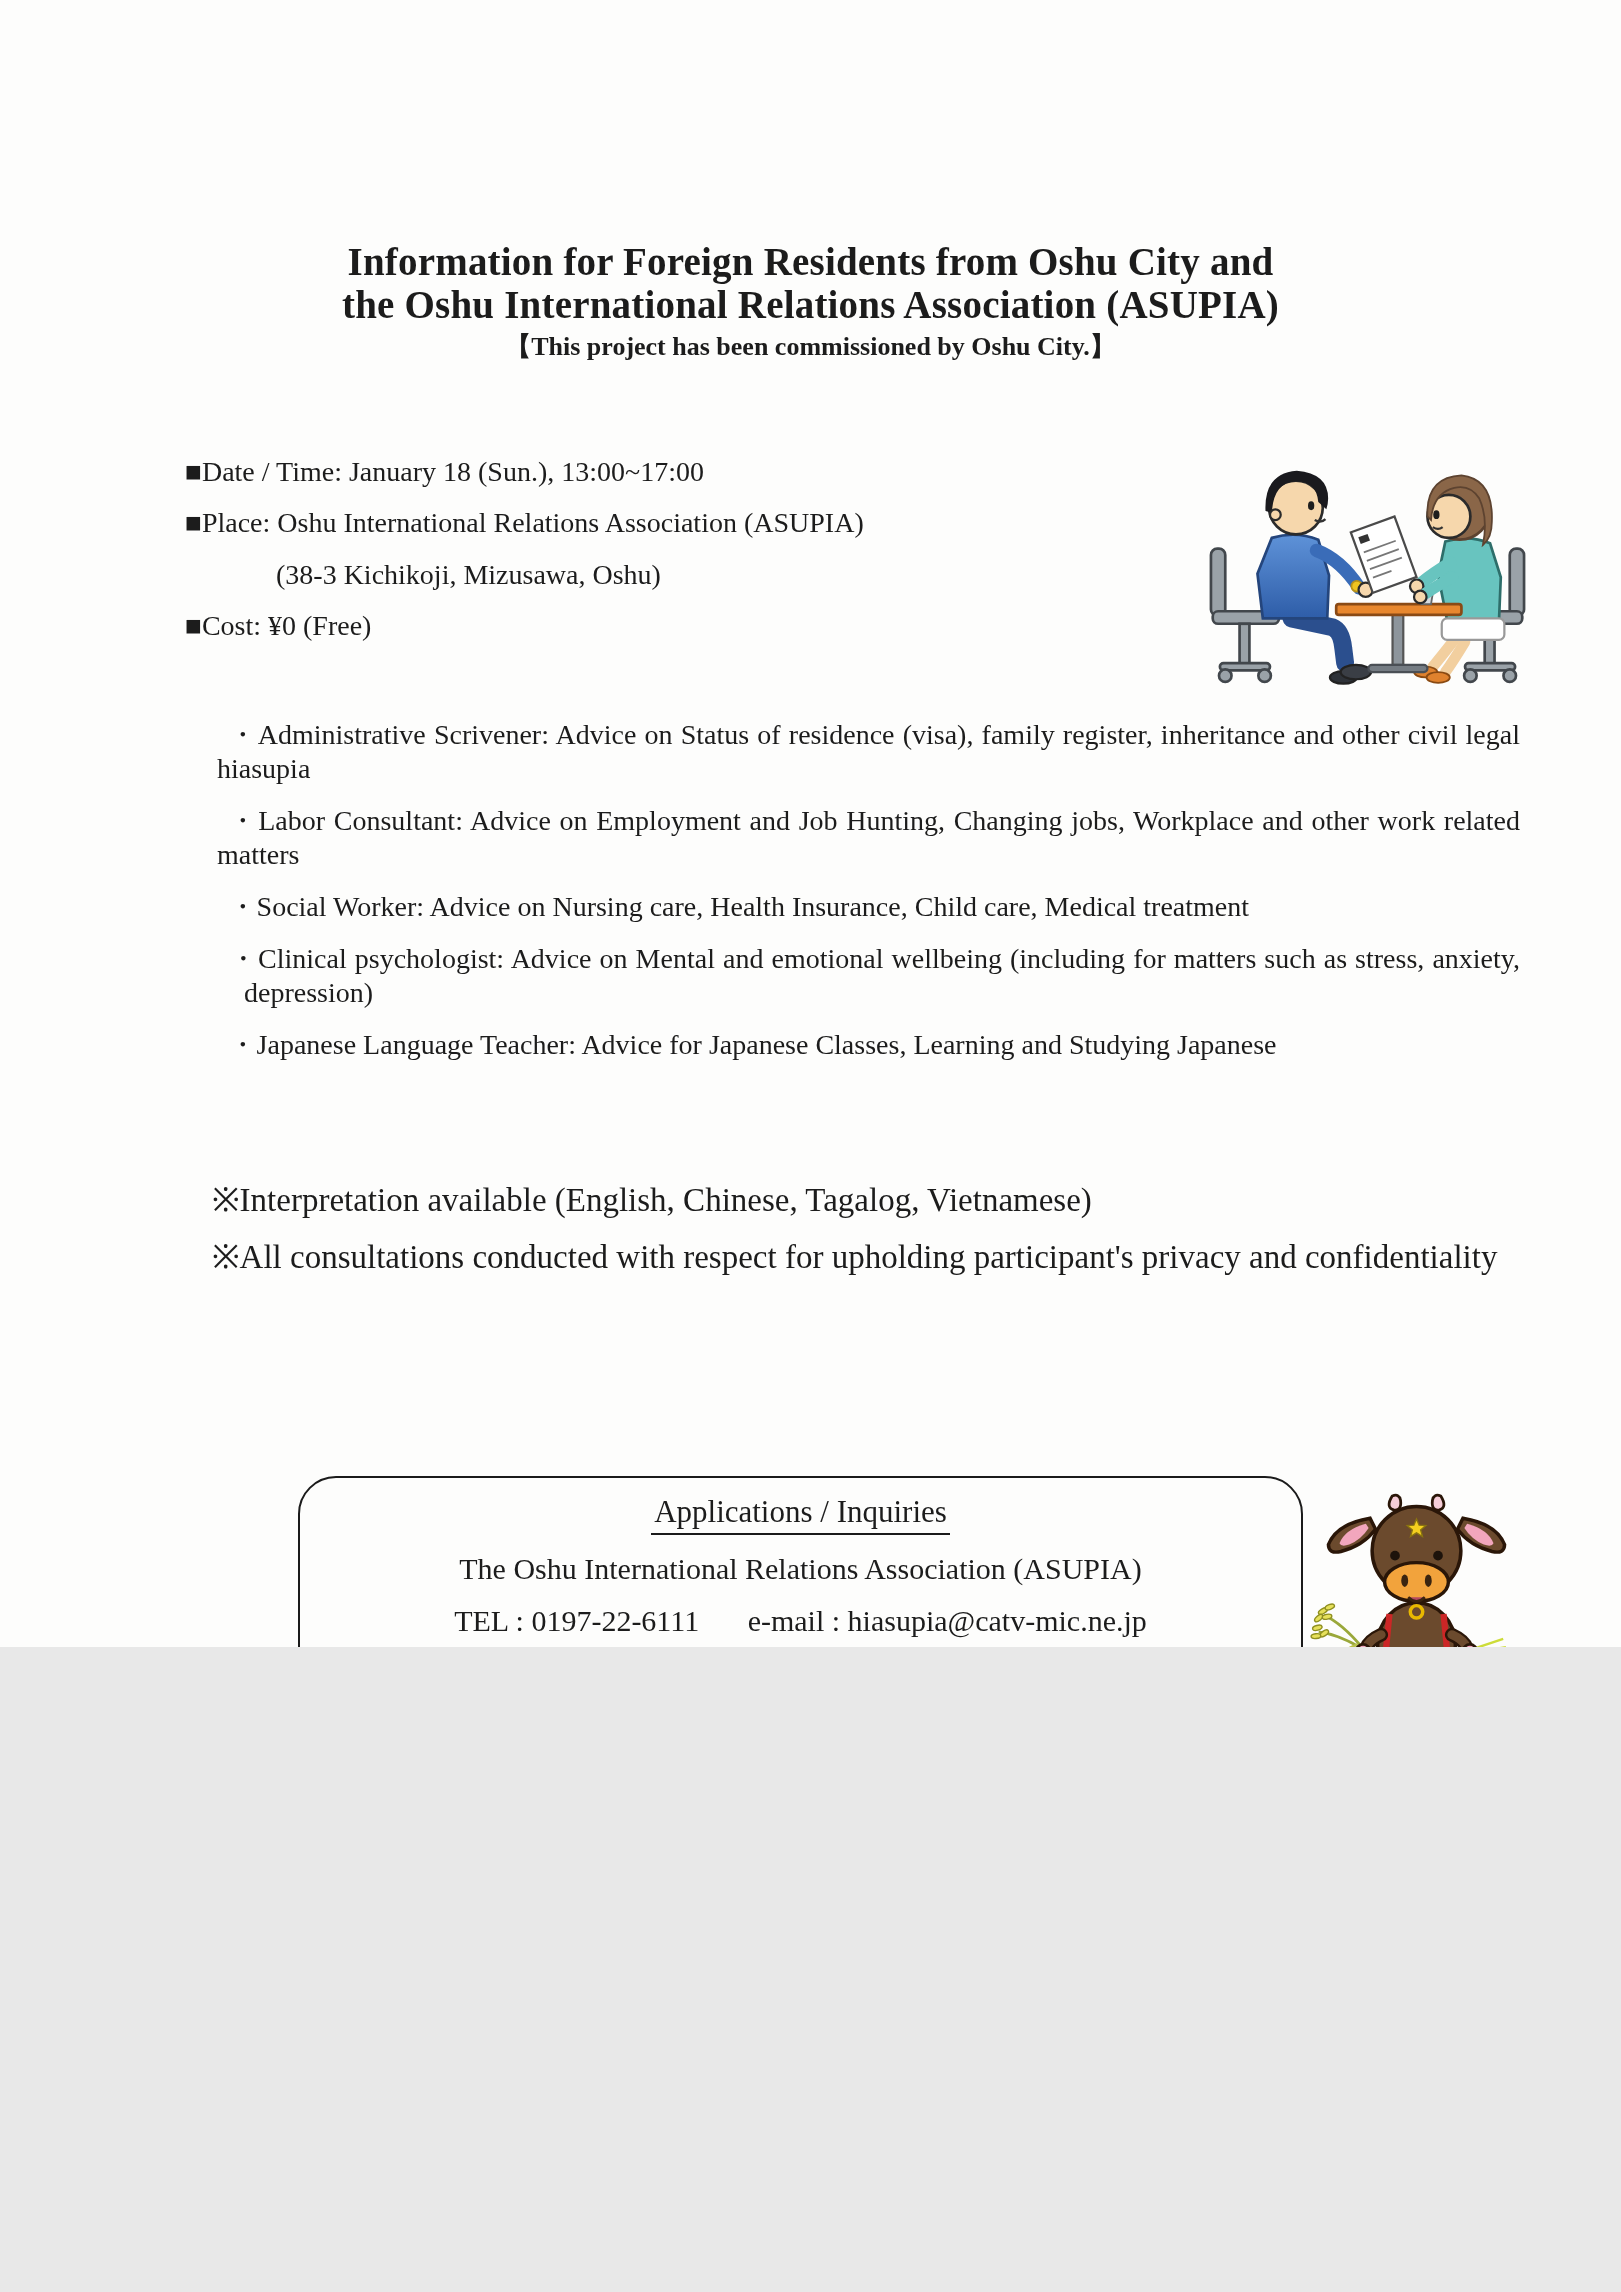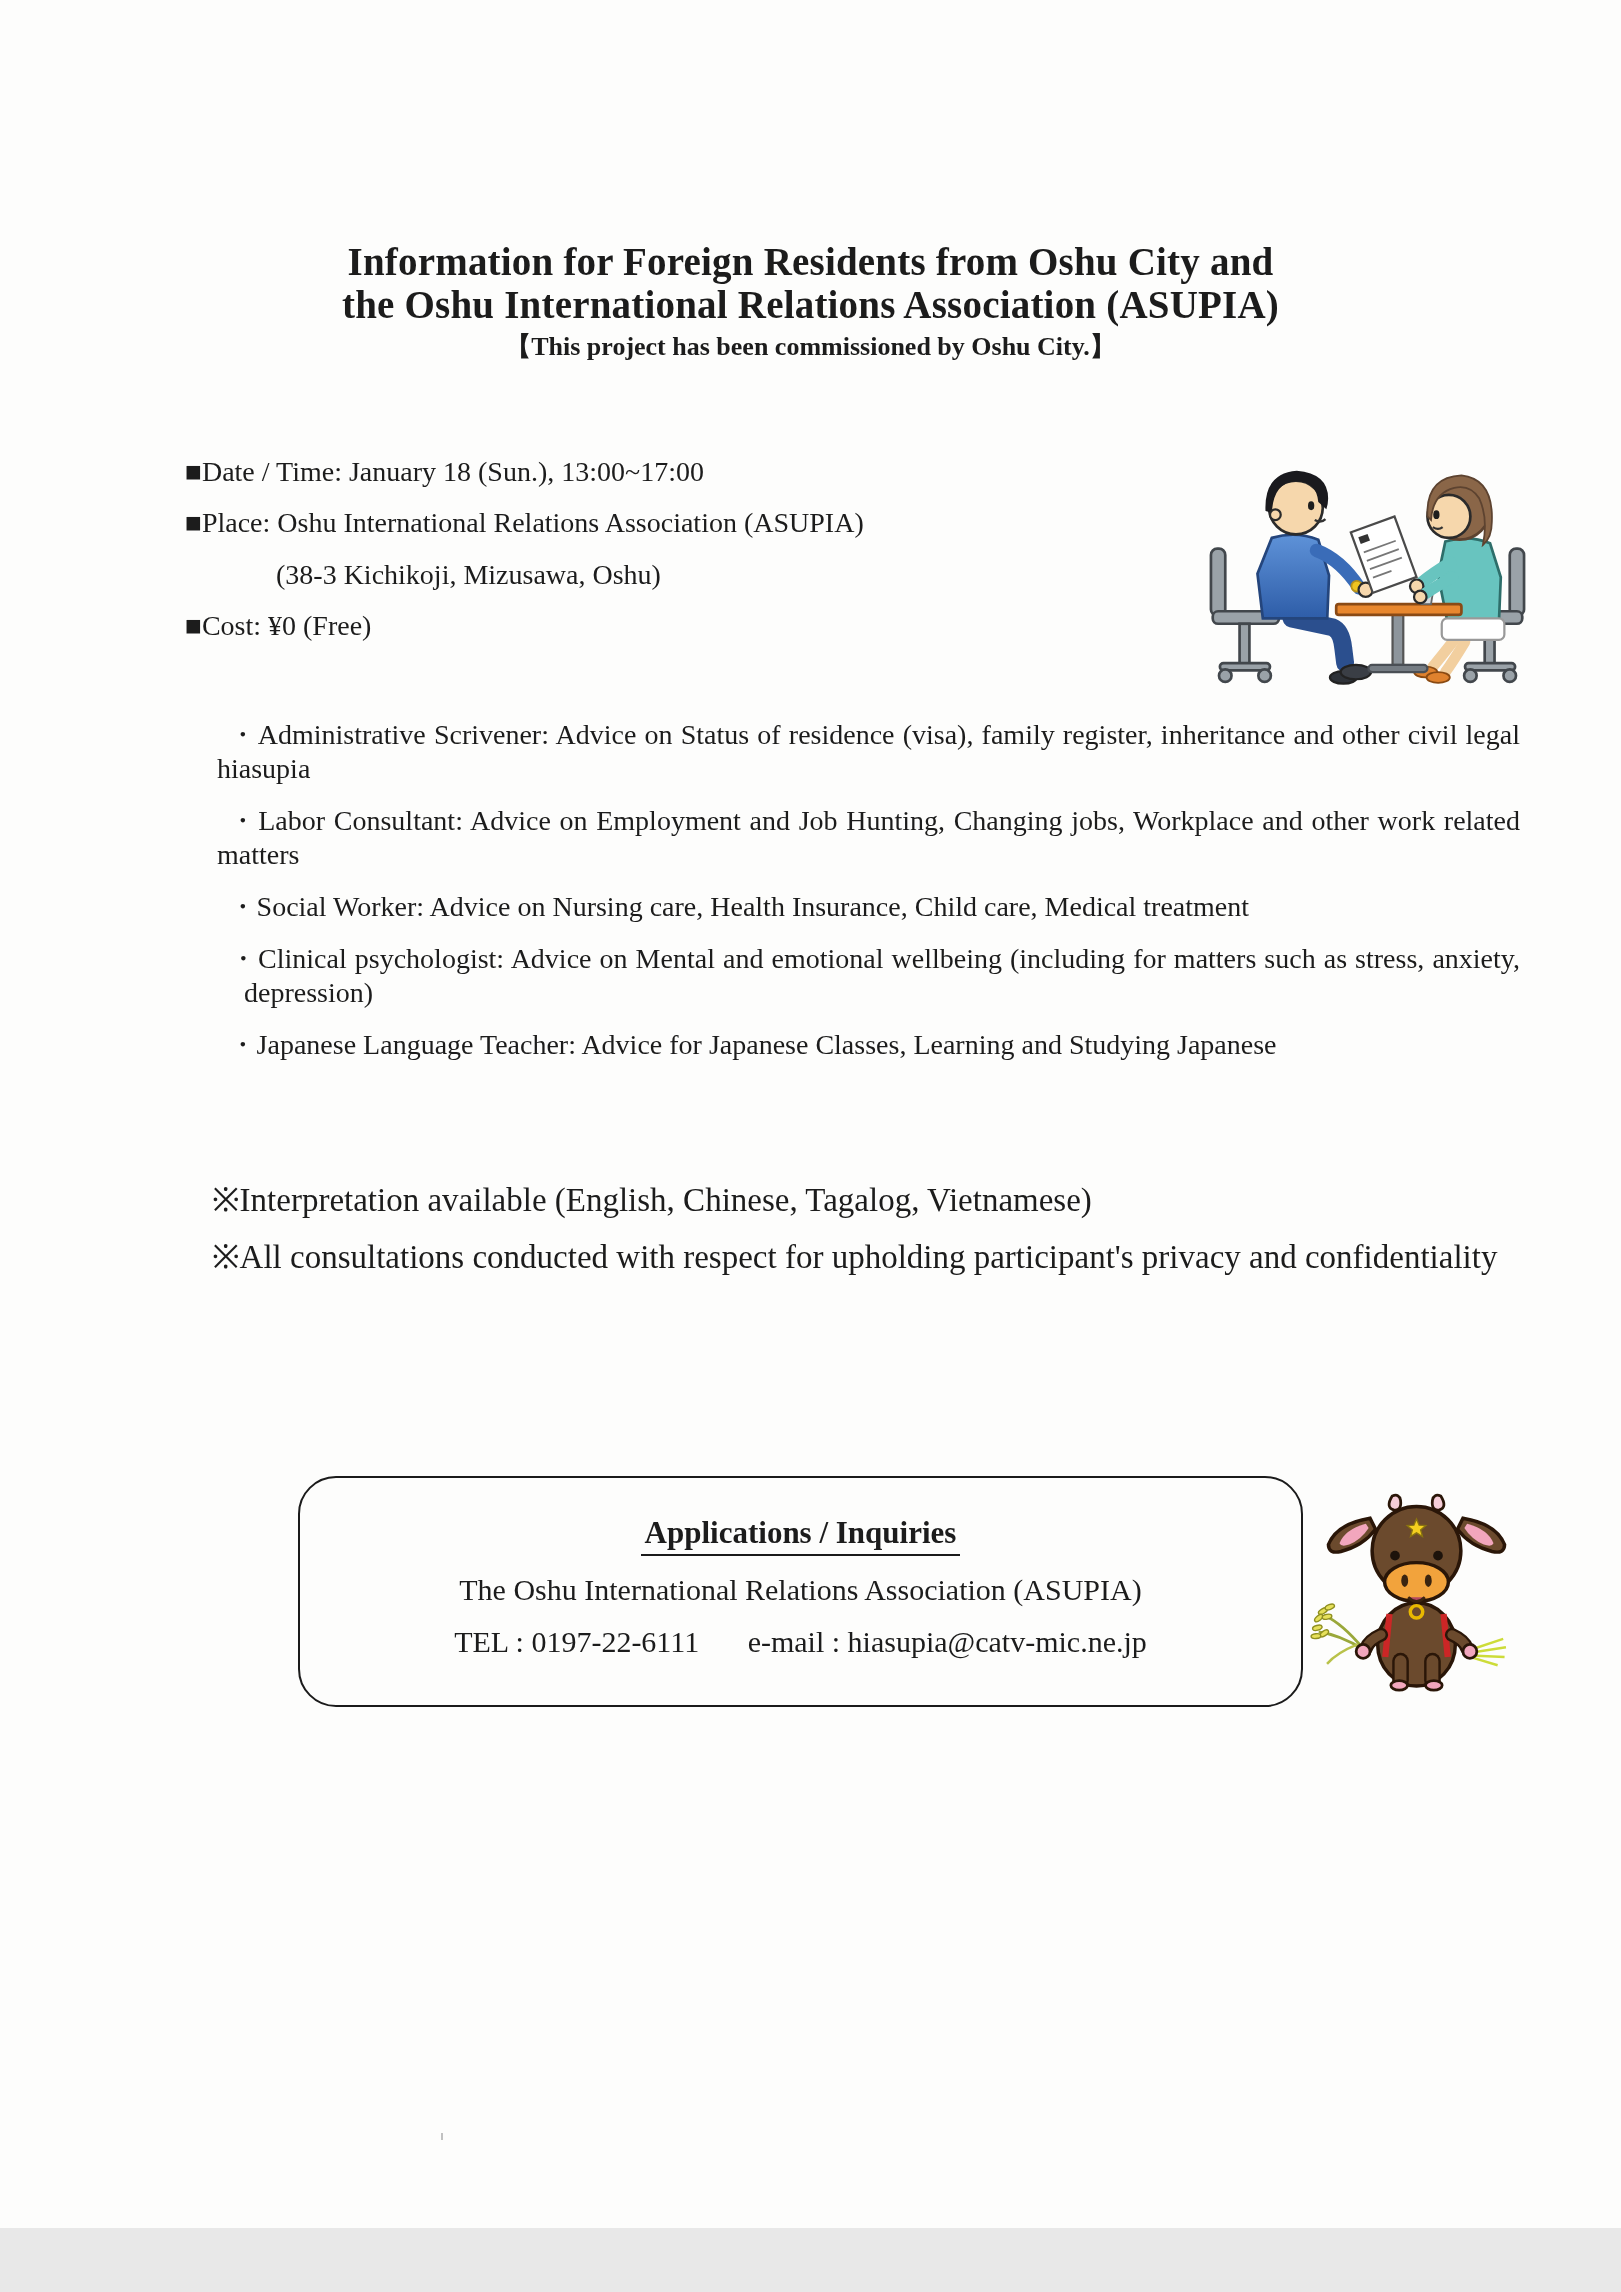--- a/index.html
+++ b/index.html
@@ -1,18 +1,18 @@
 <!DOCTYPE html>
 <html style="font-size:14.3px"><head>
 <meta charset="utf-8">
 <style>
   html,body{margin:0;padding:0;background:#e8e8e8;}
   .page{
     position:relative;
-    width:1621px;height:2228px;
+    width:1621px;height:1647px;
     background:#fdfdfc;
     font-family:"Liberation Serif","DejaVu Serif",serif;
     color:#1c1c1c;
     overflow:hidden;
   }
   
   .title-block{position:absolute;top:240px;left:0;width:100%;text-align:center;}
   .title-main{font-size:39px;font-weight:700;line-height:43px;letter-spacing:0.2px;margin:0;}
   .title-note{font-size:26px;font-weight:600;line-height:42px;margin:0;}
   
@@ -28,21 +28,21 @@
   .hang-indent{padding-left:27px;text-indent:-15px;}
   
   .notes{position:absolute;left:212px;top:1182px;font-size:33px;line-height:36px;}
   .note-line{margin:0 0 20.6px 0;white-space:nowrap;}
   
   .inquiry-box{
     position:absolute;left:298px;top:1476px;width:1001px;height:227px;
     border:2.7px solid #1b1b1b;border-radius:38px;background:#fdfdfc;
     text-align:center;
   }
-  .box-heading{display:inline-block;margin-top:37px;font-size:31px;font-weight:700;
+  .box-heading{display:inline-block;margin-top:16px;font-size:31px;font-weight:400;
     border-bottom:2.7px solid #1b1b1b;padding:0 3.6px 2.7px 3.6px;}
   .box-org{font-size:30px;margin-top:17px;}
   .box-contact{font-size:30px;margin-top:18px;}
   .box-contact .tel{margin-right:41px;}
   
   .mascot-art{position:absolute;left:1309px;top:1478px;width:215px;height:215px;}
   
   .scan-speck{position:absolute;left:441px;top:2133px;width:1.8px;height:7.2px;background:#9a9a9a;opacity:.6;}
 </style>
 </head>

